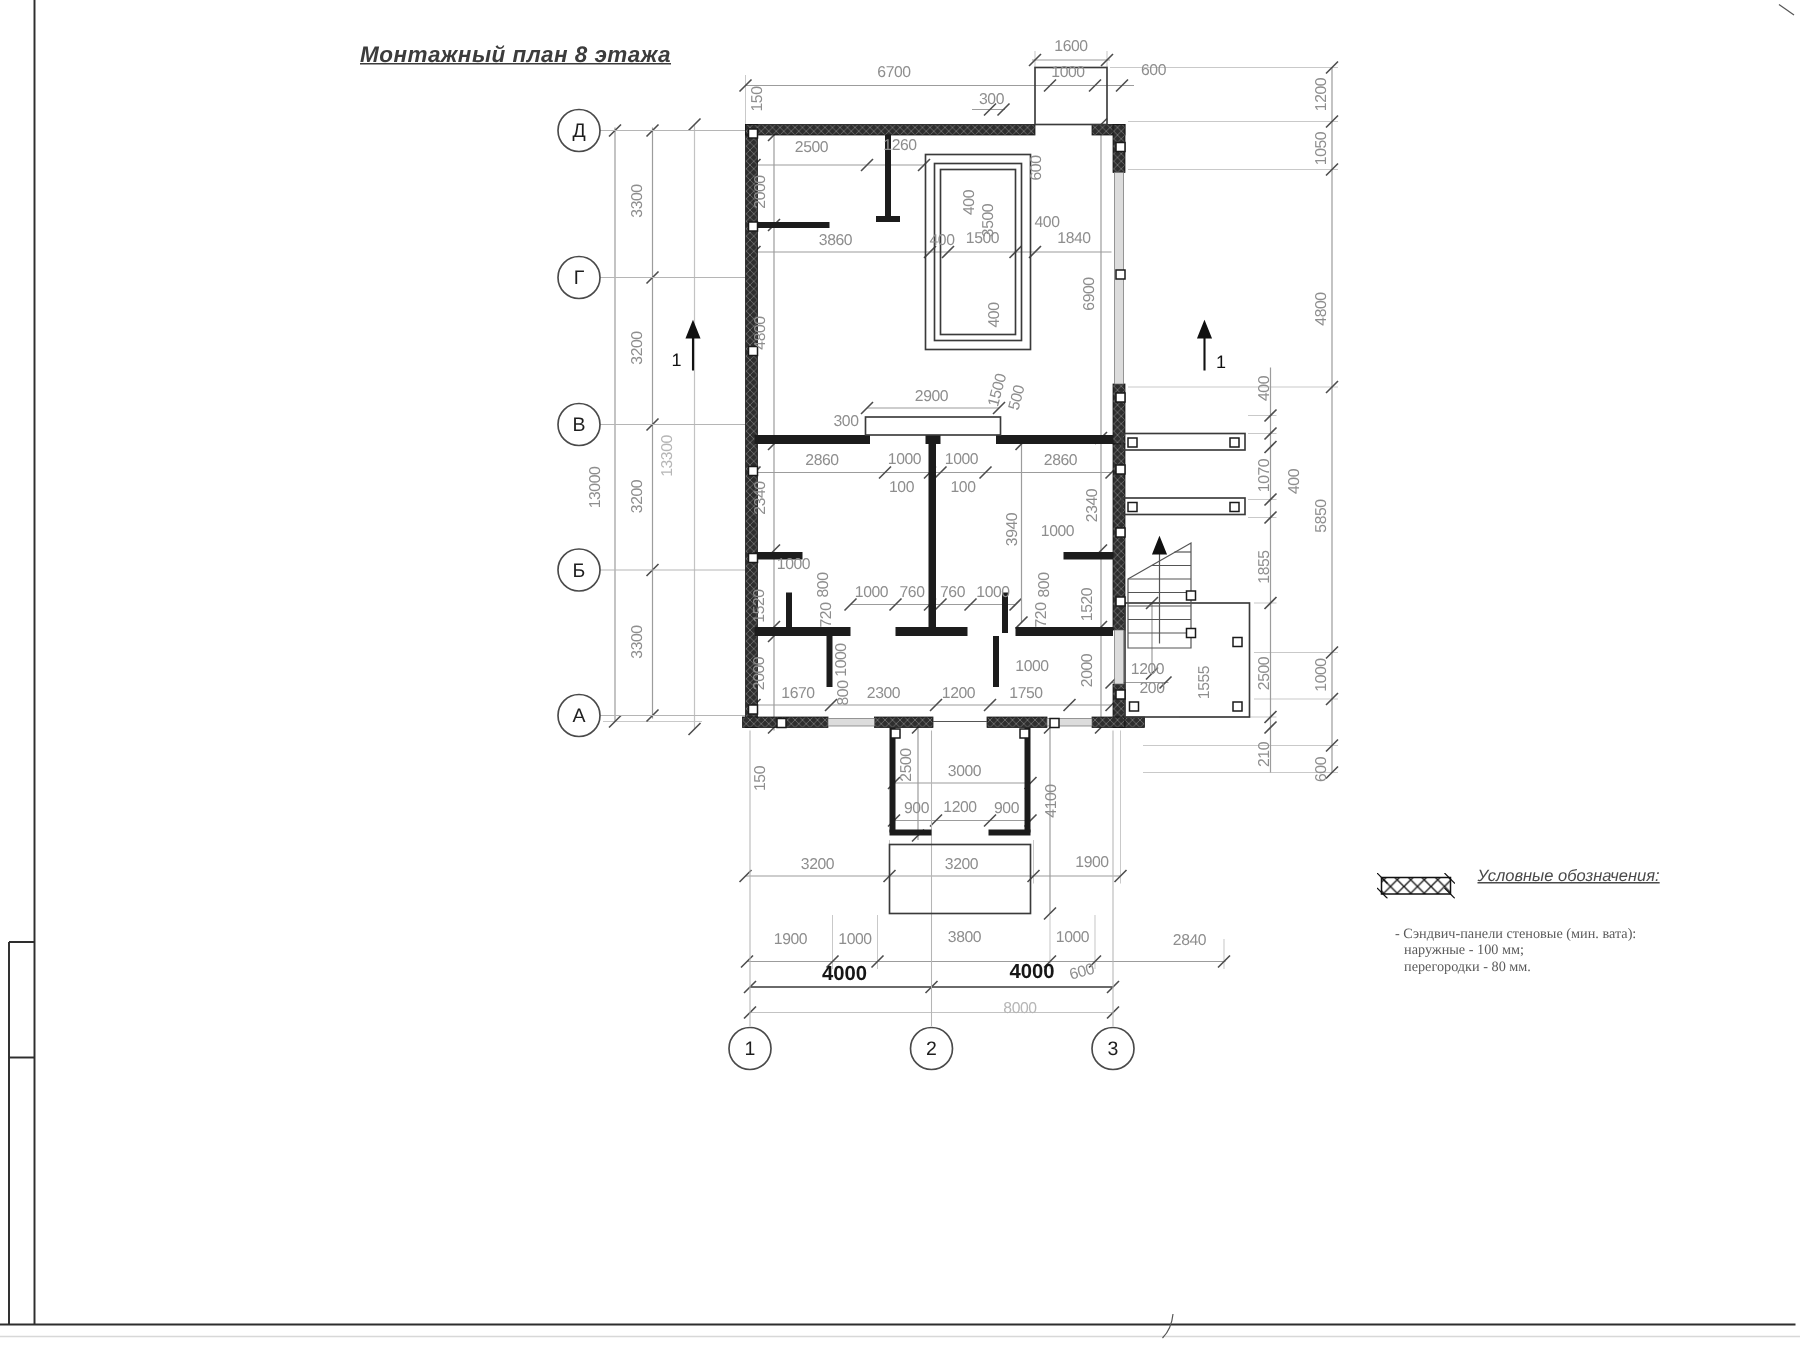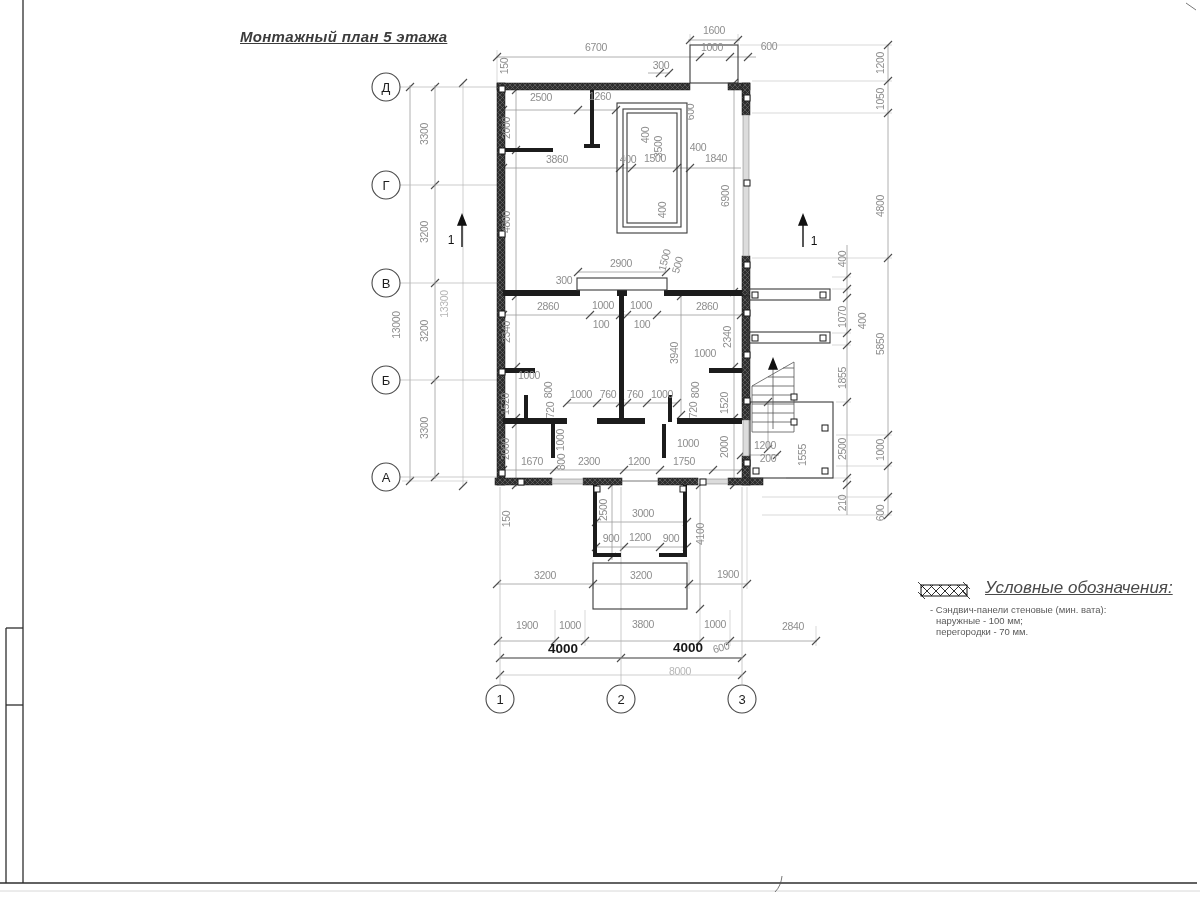--- a/index.html
+++ b/index.html
@@ -2,23 +2,23 @@
 <html><head>
 <meta charset="utf-8">
 <style>
   html,body{margin:0;padding:0;background:#fff;}
   .sheet{position:relative;width:1200px;height:900px;background:#fff;overflow:hidden;
          font-family:"Liberation Sans",sans-serif;}
   .sheet svg{position:absolute;left:0;top:0;}
   .drawing-title{position:absolute;left:240px;top:28px;font-size:15px;font-style:italic;
                  font-weight:bold;color:#3c3c3c;text-decoration:underline;letter-spacing:.3px;}
   .legend{position:absolute;left:918px;top:578px;width:270px;color:#5a5a5a;}
-  .legend-title{font-size:17px;font-style:italic;text-decoration:underline;color:#4a4a4a;
-                margin-left:67px;margin-bottom:6px;}
-  .legend-item{display:flex;align-items:flex-start;}
+  .legend-title{font-size:11px;font-style:italic;text-decoration:underline;color:#4a4a4a;
+                margin-left:67px;margin-bottom:28px;}
+  .legend-item{display:flex;align-items:flex-start;font-family:Liberation Serif, serif;}
   .legend-sym{width:52px;height:17px;margin-top:4px;flex:0 0 auto;}
   .legend-text{font-size:9.5px;line-height:11px;margin-left:12px;color:#5a5a5a;}
   .legend-text .ind{margin-left:6px;}
   
   .ln{stroke:#9c9c9c;stroke-width:.8;fill:none;}
   .ln.light{stroke:#c3c3c3;}
   .ln.dark{stroke:#383838;stroke-width:1.1;}
   .ext{stroke:#c9c9c9;stroke-width:.7;fill:none;}
   .tick{stroke:#4d4d4d;stroke-width:1.1;}
   .axisln{stroke:#b5b5b5;stroke-width:.7;}
@@ -443,32 +443,32 @@
       <line class="frame" x1="6" y1="628" x2="6" y2="883"></line>
       <line class="frame" x1="6" y1="628" x2="23" y2="628"></line>
       <line class="frame" x1="6" y1="705" x2="23" y2="705"></line>
       <line class="frame" x1="0" y1="883" x2="1197" y2="883"></line>
       <line class="frame faint" x1="0" y1="891" x2="1200" y2="891"></line>
       <path class="thin" d="M782 876 q-1 10 -7 16" fill="none"></path>
       <line class="thin" x1="1186" y1="3" x2="1196" y2="10"></line>
     </g>
   </svg>
 
-  <div class="drawing-title">Монтажный план 5 этажа</div>
+  <div class="drawing-title">Монтажный план 8 этажа</div>
 
   <div class="legend">
     <div class="legend-title">Условные обозначения:</div>
     <div class="legend-item">
       <svg class="legend-sym" viewBox="0 0 52 17">
         <rect x="3" y="3" width="46" height="11" fill="url(#xhatch)" stroke="#111" stroke-width="1"></rect>
         <line x1="0" y1="0" x2="7" y2="7" stroke="#111" stroke-width="0.8"></line>
         <line x1="45" y1="0" x2="52" y2="7" stroke="#111" stroke-width="0.8"></line>
         <line x1="0" y1="10" x2="7" y2="17" stroke="#111" stroke-width="0.8"></line>
         <line x1="45" y1="10" x2="52" y2="17" stroke="#111" stroke-width="0.8"></line>
       </svg>
       <div class="legend-text">
         <div>- Сэндвич-панели стеновые (мин. вата):</div>
         <div class="ind">наружные - 100 мм;</div>
-        <div class="ind">перегородки - 70 мм.</div>
+        <div class="ind">перегородки - 80 мм.</div>
       </div>
     </div>
   </div>
 </div>
 
 </body></html>

